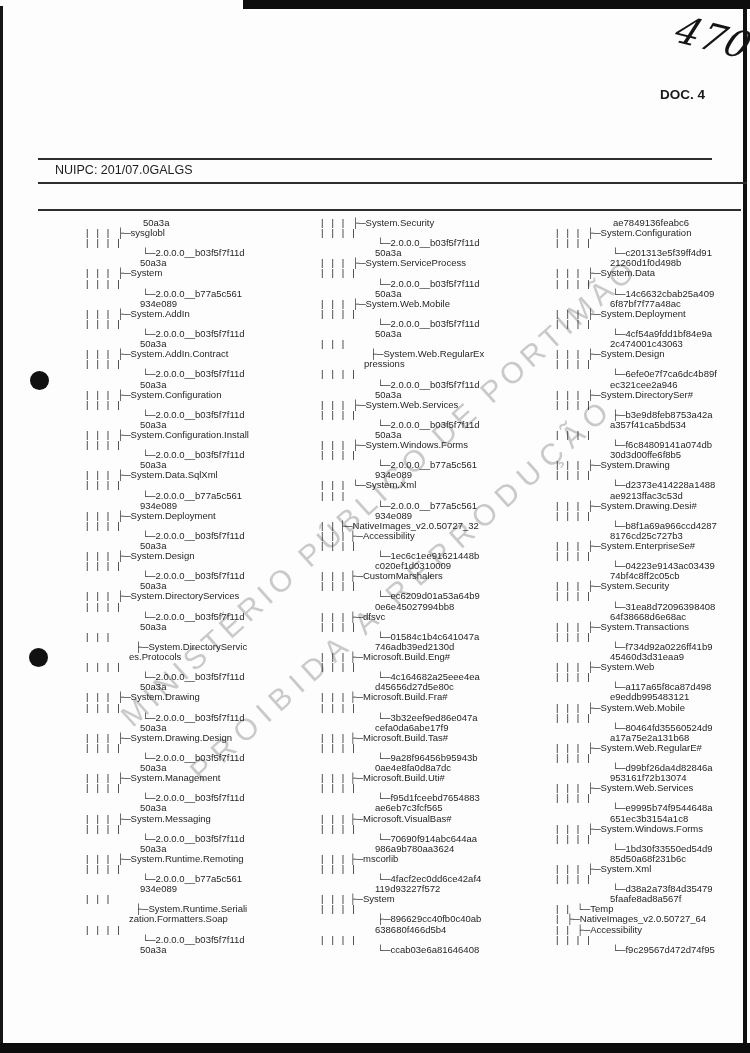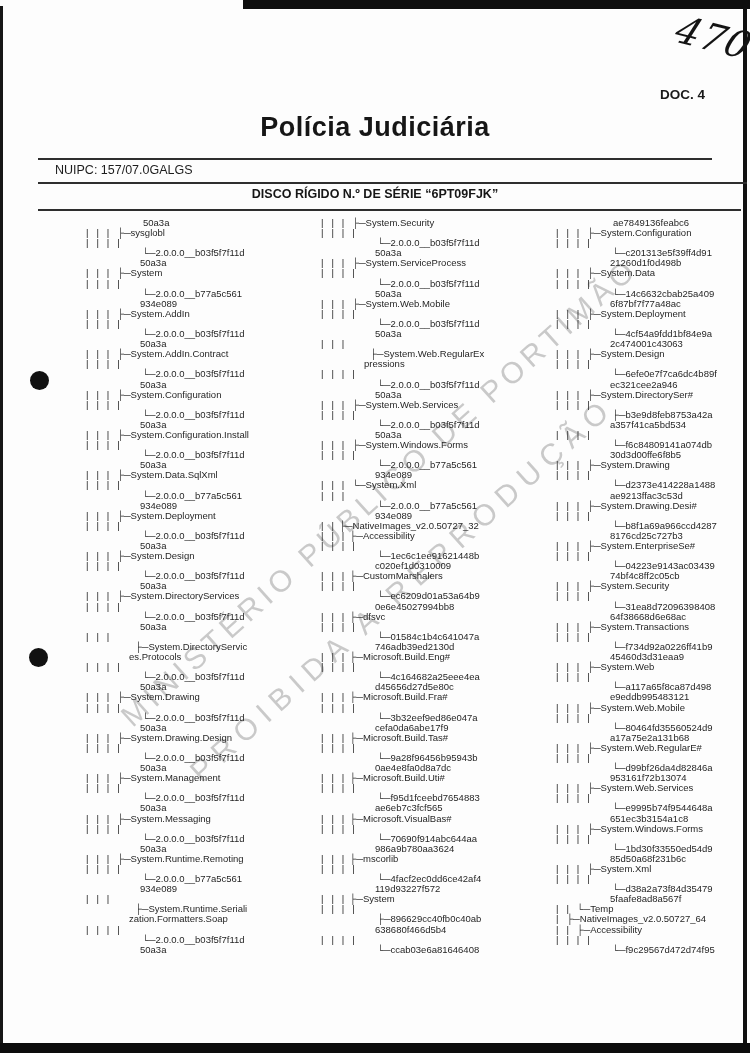--- a/index.html
+++ b/index.html
@@ -52,26 +52,24 @@
 
   <div class="edge-top"></div>
   <div class="edge-left"></div>
   <div class="edge-right"></div>
   <div class="edge-bottom"></div>
   <div class="hole top"></div>
   <div class="hole bottom"></div>
 
   <div class="handwritten">470</div>
   <div class="doc-label">DOC. 4</div>
-  <div class="title">Polícia Judiciária</div>
 
   <div class="rule rule1"></div>
-  <div class="nuipc">NUIPC: 157/07.0GALGS</div>
+  <div class="nuipc">NUIPC: 201/07.0GALGS</div>
   <div class="rule rule2"></div>
-  <div class="subtitle">DISCO RÍGIDO N.º DE SÉRIE “6PT09FJK”</div>
   <div class="rule rule3"></div>
 
   <div class="wm wm1">MINISTÉRIO PÚBLICO DE PORTIMÃO</div>
   <div class="wm wm2">PROIBIDA A REPRODUÇÃO</div>
 
   <div class="tree-col col0"><div class="tree-line" style="padding-left: 57px;">50a3a</div><div class="tree-line" style="padding-left: 0px;">|   |   |   ├─sysglobl</div><div class="tree-line" style="padding-left: 0px;">|   |   |   |</div><div class="tree-line" style="padding-left: 56px;">└─2.0.0.0__b03f5f7f11d</div><div class="tree-line" style="padding-left: 54px;">50a3a</div><div class="tree-line" style="padding-left: 0px;">|   |   |   ├─System</div><div class="tree-line" style="padding-left: 0px;">|   |   |   |</div><div class="tree-line" style="padding-left: 56px;">└─2.0.0.0__b77a5c561</div><div class="tree-line" style="padding-left: 54px;">934e089</div><div class="tree-line" style="padding-left: 0px;">|   |   |   ├─System.AddIn</div><div class="tree-line" style="padding-left: 0px;">|   |   |   |</div><div class="tree-line" style="padding-left: 56px;">└─2.0.0.0__b03f5f7f11d</div><div class="tree-line" style="padding-left: 54px;">50a3a</div><div class="tree-line" style="padding-left: 0px;">|   |   |   ├─System.AddIn.Contract</div><div class="tree-line" style="padding-left: 0px;">|   |   |   |</div><div class="tree-line" style="padding-left: 56px;">└─2.0.0.0__b03f5f7f11d</div><div class="tree-line" style="padding-left: 54px;">50a3a</div><div class="tree-line" style="padding-left: 0px;">|   |   |   ├─System.Configuration</div><div class="tree-line" style="padding-left: 0px;">|   |   |   |</div><div class="tree-line" style="padding-left: 56px;">└─2.0.0.0__b03f5f7f11d</div><div class="tree-line" style="padding-left: 54px;">50a3a</div><div class="tree-line" style="padding-left: 0px;">|   |   |   ├─System.Configuration.Install</div><div class="tree-line" style="padding-left: 0px;">|   |   |   |</div><div class="tree-line" style="padding-left: 56px;">└─2.0.0.0__b03f5f7f11d</div><div class="tree-line" style="padding-left: 54px;">50a3a</div><div class="tree-line" style="padding-left: 0px;">|   |   |   ├─System.Data.SqlXml</div><div class="tree-line" style="padding-left: 0px;">|   |   |   |</div><div class="tree-line" style="padding-left: 56px;">└─2.0.0.0__b77a5c561</div><div class="tree-line" style="padding-left: 54px;">934e089</div><div class="tree-line" style="padding-left: 0px;">|   |   |   ├─System.Deployment</div><div class="tree-line" style="padding-left: 0px;">|   |   |   |</div><div class="tree-line" style="padding-left: 56px;">└─2.0.0.0__b03f5f7f11d</div><div class="tree-line" style="padding-left: 54px;">50a3a</div><div class="tree-line" style="padding-left: 0px;">|   |   |   ├─System.Design</div><div class="tree-line" style="padding-left: 0px;">|   |   |   |</div><div class="tree-line" style="padding-left: 56px;">└─2.0.0.0__b03f5f7f11d</div><div class="tree-line" style="padding-left: 54px;">50a3a</div><div class="tree-line" style="padding-left: 0px;">|   |   |   ├─System.DirectoryServices</div><div class="tree-line" style="padding-left: 0px;">|   |   |   |</div><div class="tree-line" style="padding-left: 56px;">└─2.0.0.0__b03f5f7f11d</div><div class="tree-line" style="padding-left: 54px;">50a3a</div><div class="tree-line" style="padding-left: 0px;">|   |   |</div><div class="tree-line" style="padding-left: 49px;">├─System.DirectoryServic</div><div class="tree-line" style="padding-left: 43px;">es.Protocols</div><div class="tree-line" style="padding-left: 0px;">|   |   |   |</div><div class="tree-line" style="padding-left: 56px;">└─2.0.0.0__b03f5f7f11d</div><div class="tree-line" style="padding-left: 54px;">50a3a</div><div class="tree-line" style="padding-left: 0px;">|   |   |   ├─System.Drawing</div><div class="tree-line" style="padding-left: 0px;">|   |   |   |</div><div class="tree-line" style="padding-left: 56px;">└─2.0.0.0__b03f5f7f11d</div><div class="tree-line" style="padding-left: 54px;">50a3a</div><div class="tree-line" style="padding-left: 0px;">|   |   |   ├─System.Drawing.Design</div><div class="tree-line" style="padding-left: 0px;">|   |   |   |</div><div class="tree-line" style="padding-left: 56px;">└─2.0.0.0__b03f5f7f11d</div><div class="tree-line" style="padding-left: 54px;">50a3a</div><div class="tree-line" style="padding-left: 0px;">|   |   |   ├─System.Management</div><div class="tree-line" style="padding-left: 0px;">|   |   |   |</div><div class="tree-line" style="padding-left: 56px;">└─2.0.0.0__b03f5f7f11d</div><div class="tree-line" style="padding-left: 54px;">50a3a</div><div class="tree-line" style="padding-left: 0px;">|   |   |   ├─System.Messaging</div><div class="tree-line" style="padding-left: 0px;">|   |   |   |</div><div class="tree-line" style="padding-left: 56px;">└─2.0.0.0__b03f5f7f11d</div><div class="tree-line" style="padding-left: 54px;">50a3a</div><div class="tree-line" style="padding-left: 0px;">|   |   |   ├─System.Runtime.Remoting</div><div class="tree-line" style="padding-left: 0px;">|   |   |   |</div><div class="tree-line" style="padding-left: 56px;">└─2.0.0.0__b77a5c561</div><div class="tree-line" style="padding-left: 54px;">934e089</div><div class="tree-line" style="padding-left: 0px;">|   |   |</div><div class="tree-line" style="padding-left: 49px;">├─System.Runtime.Seriali</div><div class="tree-line" style="padding-left: 43px;">zation.Formatters.Soap</div><div class="tree-line" style="padding-left: 0px;">|   |   |   |</div><div class="tree-line" style="padding-left: 56px;">└─2.0.0.0__b03f5f7f11d</div><div class="tree-line" style="padding-left: 54px;">50a3a</div></div>
   <div class="tree-col col1"><div class="tree-line" style="padding-left: 0px;">|   |   |   ├─System.Security</div><div class="tree-line" style="padding-left: 0px;">|   |   |   |</div><div class="tree-line" style="padding-left: 56px;">└─2.0.0.0__b03f5f7f11d</div><div class="tree-line" style="padding-left: 54px;">50a3a</div><div class="tree-line" style="padding-left: 0px;">|   |   |   ├─System.ServiceProcess</div><div class="tree-line" style="padding-left: 0px;">|   |   |   |</div><div class="tree-line" style="padding-left: 56px;">└─2.0.0.0__b03f5f7f11d</div><div class="tree-line" style="padding-left: 54px;">50a3a</div><div class="tree-line" style="padding-left: 0px;">|   |   |   ├─System.Web.Mobile</div><div class="tree-line" style="padding-left: 0px;">|   |   |   |</div><div class="tree-line" style="padding-left: 56px;">└─2.0.0.0__b03f5f7f11d</div><div class="tree-line" style="padding-left: 54px;">50a3a</div><div class="tree-line" style="padding-left: 0px;">|   |   |</div><div class="tree-line" style="padding-left: 49px;">├─System.Web.RegularEx</div><div class="tree-line" style="padding-left: 43px;">pressions</div><div class="tree-line" style="padding-left: 0px;">|   |   |   |</div><div class="tree-line" style="padding-left: 56px;">└─2.0.0.0__b03f5f7f11d</div><div class="tree-line" style="padding-left: 54px;">50a3a</div><div class="tree-line" style="padding-left: 0px;">|   |   |   ├─System.Web.Services</div><div class="tree-line" style="padding-left: 0px;">|   |   |   |</div><div class="tree-line" style="padding-left: 56px;">└─2.0.0.0__b03f5f7f11d</div><div class="tree-line" style="padding-left: 54px;">50a3a</div><div class="tree-line" style="padding-left: 0px;">|   |   |   ├─System.Windows.Forms</div><div class="tree-line" style="padding-left: 0px;">|   |   |   |</div><div class="tree-line" style="padding-left: 56px;">└─2.0.0.0__b77a5c561</div><div class="tree-line" style="padding-left: 54px;">934e089</div><div class="tree-line" style="padding-left: 0px;">|   |   |   └─System.Xml</div><div class="tree-line" style="padding-left: 0px;">|   |   |</div><div class="tree-line" style="padding-left: 56px;">└─2.0.0.0__b77a5c561</div><div class="tree-line" style="padding-left: 54px;">934e089</div><div class="tree-line" style="padding-left: 0px;">|   |  ├─NativeImages_v2.0.50727_32</div><div class="tree-line" style="padding-left: 0px;">|   |   |  ├─Accessibility</div><div class="tree-line" style="padding-left: 0px;">|   |   |   |</div><div class="tree-line" style="padding-left: 56px;">└─1ec6c1ee91621448b</div><div class="tree-line" style="padding-left: 54px;">c020ef1d0310009</div><div class="tree-line" style="padding-left: 0px;">|   |   |  ├─CustomMarshalers</div><div class="tree-line" style="padding-left: 0px;">|   |   |   |</div><div class="tree-line" style="padding-left: 56px;">└─ec6209d01a53a64b9</div><div class="tree-line" style="padding-left: 54px;">0e6e45027994bb8</div><div class="tree-line" style="padding-left: 0px;">|   |   |  ├─dfsvc</div><div class="tree-line" style="padding-left: 0px;">|   |   |   |</div><div class="tree-line" style="padding-left: 56px;">└─01584c1b4c641047a</div><div class="tree-line" style="padding-left: 54px;">746adb39ed2130d</div><div class="tree-line" style="padding-left: 0px;">|   |   |  ├─Microsoft.Build.Eng#</div><div class="tree-line" style="padding-left: 0px;">|   |   |   |</div><div class="tree-line" style="padding-left: 56px;">└─4c164682a25eee4ea</div><div class="tree-line" style="padding-left: 54px;">d45656d27d5e80c</div><div class="tree-line" style="padding-left: 0px;">|   |   |  ├─Microsoft.Build.Fra#</div><div class="tree-line" style="padding-left: 0px;">|   |   |   |</div><div class="tree-line" style="padding-left: 56px;">└─3b32eef9ed86e047a</div><div class="tree-line" style="padding-left: 54px;">cefa0da6abe17f9</div><div class="tree-line" style="padding-left: 0px;">|   |   |  ├─Microsoft.Build.Tas#</div><div class="tree-line" style="padding-left: 0px;">|   |   |   |</div><div class="tree-line" style="padding-left: 56px;">└─9a28f96456b95943b</div><div class="tree-line" style="padding-left: 54px;">0ae4e8fa0d8a7dc</div><div class="tree-line" style="padding-left: 0px;">|   |   |  ├─Microsoft.Build.Uti#</div><div class="tree-line" style="padding-left: 0px;">|   |   |   |</div><div class="tree-line" style="padding-left: 56px;">└─f95d1fceebd7654883</div><div class="tree-line" style="padding-left: 54px;">ae6eb7c3fcf565</div><div class="tree-line" style="padding-left: 0px;">|   |   |  ├─Microsoft.VisualBas#</div><div class="tree-line" style="padding-left: 0px;">|   |   |   |</div><div class="tree-line" style="padding-left: 56px;">└─70690f914abc644aa</div><div class="tree-line" style="padding-left: 54px;">986a9b780aa3624</div><div class="tree-line" style="padding-left: 0px;">|   |   |  ├─mscorlib</div><div class="tree-line" style="padding-left: 0px;">|   |   |   |</div><div class="tree-line" style="padding-left: 56px;">└─4facf2ec0dd6ce42af4</div><div class="tree-line" style="padding-left: 54px;">119d93227f572</div><div class="tree-line" style="padding-left: 0px;">|   |   |  ├─System</div><div class="tree-line" style="padding-left: 0px;">|   |   |   |</div><div class="tree-line" style="padding-left: 56px;">├─896629cc40fb0c40ab</div><div class="tree-line" style="padding-left: 54px;">638680f466d5b4</div><div class="tree-line" style="padding-left: 0px;">|   |   |   |</div><div class="tree-line" style="padding-left: 56px;">└─ccab03e6a81646408</div></div>
   <div class="tree-col col2"><div class="tree-line" style="padding-left: 57px;">ae7849136feabc6</div><div class="tree-line" style="padding-left: 0px;">|   |   |   ├─System.Configuration</div><div class="tree-line" style="padding-left: 0px;">|   |   |   |</div><div class="tree-line" style="padding-left: 56px;">└─c201313e5f39ff4d91</div><div class="tree-line" style="padding-left: 54px;">21260d1f0d498b</div><div class="tree-line" style="padding-left: 0px;">|   |   |   ├─System.Data</div><div class="tree-line" style="padding-left: 0px;">|   |   |   |</div><div class="tree-line" style="padding-left: 56px;">└─14c6632cbab25a409</div><div class="tree-line" style="padding-left: 54px;">6f87bf7f77a48ac</div><div class="tree-line" style="padding-left: 0px;">|   |   |   ├─System.Deployment</div><div class="tree-line" style="padding-left: 0px;">|   |   |   |</div><div class="tree-line" style="padding-left: 56px;">└─4cf54a9fdd1bf84e9a</div><div class="tree-line" style="padding-left: 54px;">2c474001c43063</div><div class="tree-line" style="padding-left: 0px;">|   |   |   ├─System.Design</div><div class="tree-line" style="padding-left: 0px;">|   |   |   |</div><div class="tree-line" style="padding-left: 56px;">└─6efe0e7f7ca6dc4b89f</div><div class="tree-line" style="padding-left: 54px;">ec321cee2a946</div><div class="tree-line" style="padding-left: 0px;">|   |   |   ├─System.DirectorySer#</div><div class="tree-line" style="padding-left: 0px;">|   |   |   |</div><div class="tree-line" style="padding-left: 56px;">├─b3e9d8feb8753a42a</div><div class="tree-line" style="padding-left: 54px;">a357f41ca5bd534</div><div class="tree-line" style="padding-left: 0px;">|   |   |   |</div><div class="tree-line" style="padding-left: 56px;">└─f6c84809141a074db</div><div class="tree-line" style="padding-left: 54px;">30d3d00ffe6f8b5</div><div class="tree-line" style="padding-left: 0px;">|   |   |   ├─System.Drawing</div><div class="tree-line" style="padding-left: 0px;">|   |   |   |</div><div class="tree-line" style="padding-left: 56px;">└─d2373e414228a1488</div><div class="tree-line" style="padding-left: 54px;">ae9213ffac3c53d</div><div class="tree-line" style="padding-left: 0px;">|   |   |   ├─System.Drawing.Desi#</div><div class="tree-line" style="padding-left: 0px;">|   |   |   |</div><div class="tree-line" style="padding-left: 56px;">└─b8f1a69a966ccd4287</div><div class="tree-line" style="padding-left: 54px;">8176cd25c727b3</div><div class="tree-line" style="padding-left: 0px;">|   |   |   ├─System.EnterpriseSe#</div><div class="tree-line" style="padding-left: 0px;">|   |   |   |</div><div class="tree-line" style="padding-left: 56px;">└─04223e9143ac03439</div><div class="tree-line" style="padding-left: 54px;">74bf4c8ff2c05cb</div><div class="tree-line" style="padding-left: 0px;">|   |   |   ├─System.Security</div><div class="tree-line" style="padding-left: 0px;">|   |   |   |</div><div class="tree-line" style="padding-left: 56px;">└─31ea8d72096398408</div><div class="tree-line" style="padding-left: 54px;">64f38668d6e68ac</div><div class="tree-line" style="padding-left: 0px;">|   |   |   ├─System.Transactions</div><div class="tree-line" style="padding-left: 0px;">|   |   |   |</div><div class="tree-line" style="padding-left: 56px;">└─f734d92a0226ff41b9</div><div class="tree-line" style="padding-left: 54px;">45460d3d31eaa9</div><div class="tree-line" style="padding-left: 0px;">|   |   |   ├─System.Web</div><div class="tree-line" style="padding-left: 0px;">|   |   |   |</div><div class="tree-line" style="padding-left: 56px;">└─a117a65f8ca87d498</div><div class="tree-line" style="padding-left: 54px;">e9eddb995483121</div><div class="tree-line" style="padding-left: 0px;">|   |   |   ├─System.Web.Mobile</div><div class="tree-line" style="padding-left: 0px;">|   |   |   |</div><div class="tree-line" style="padding-left: 56px;">└─80464fd35560524d9</div><div class="tree-line" style="padding-left: 54px;">a17a75e2a131b68</div><div class="tree-line" style="padding-left: 0px;">|   |   |   ├─System.Web.RegularE#</div><div class="tree-line" style="padding-left: 0px;">|   |   |   |</div><div class="tree-line" style="padding-left: 56px;">└─d99bf26da4d82846a</div><div class="tree-line" style="padding-left: 54px;">953161f72b13074</div><div class="tree-line" style="padding-left: 0px;">|   |   |   ├─System.Web.Services</div><div class="tree-line" style="padding-left: 0px;">|   |   |   |</div><div class="tree-line" style="padding-left: 56px;">└─e9995b74f9544648a</div><div class="tree-line" style="padding-left: 54px;">651ec3b3154a1c8</div><div class="tree-line" style="padding-left: 0px;">|   |   |   ├─System.Windows.Forms</div><div class="tree-line" style="padding-left: 0px;">|   |   |   |</div><div class="tree-line" style="padding-left: 56px;">└─1bd30f33550ed54d9</div><div class="tree-line" style="padding-left: 54px;">85d50a68f231b6c</div><div class="tree-line" style="padding-left: 0px;">|   |   |   ├─System.Xml</div><div class="tree-line" style="padding-left: 0px;">|   |   |   |</div><div class="tree-line" style="padding-left: 56px;">└─d38a2a73f84d35479</div><div class="tree-line" style="padding-left: 54px;">5faafe8ad8a567f</div><div class="tree-line" style="padding-left: 0px;">|   |   └─Temp</div><div class="tree-line" style="padding-left: 0px;">|   ├─NativeImages_v2.0.50727_64</div><div class="tree-line" style="padding-left: 0px;">|   |   ├─Accessibility</div><div class="tree-line" style="padding-left: 0px;">|   |   |   |</div><div class="tree-line" style="padding-left: 56px;">└─f9c29567d472d74f95</div></div>
 
 </div>

